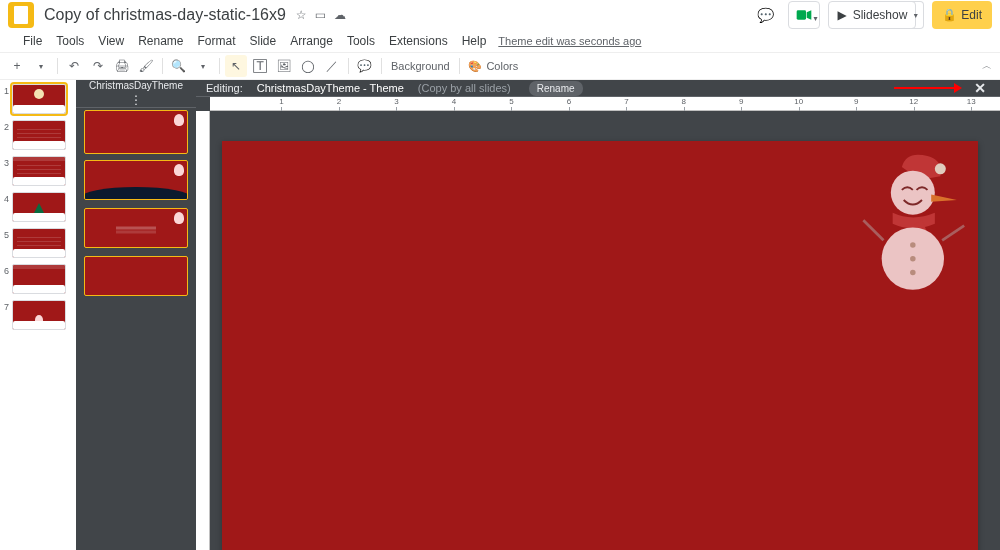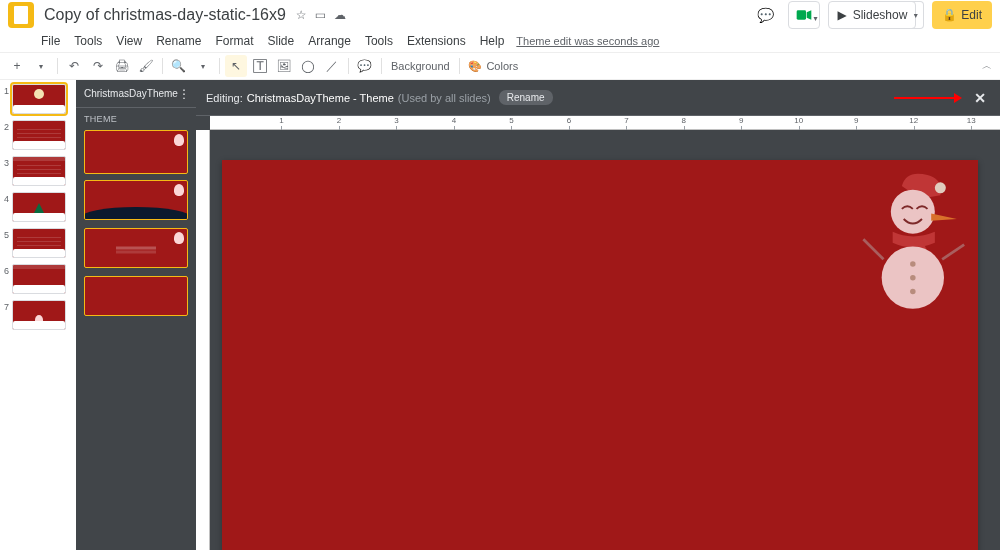--- a/index.html
+++ b/index.html
@@ -12,44 +12,44 @@
   .title-icons span { cursor:pointer; }
   .titlebar-right { margin-left:auto; display:flex; align-items:center; gap:8px; }
   .icon-btn { width:28px; height:28px; border-radius:50%; display:flex; align-items:center; justify-content:center; color:#5f6368; font-size:14px; cursor:pointer; }
   .meet-btn { width:32px; height:28px; border:1px solid #dadce0; border-radius:4px; display:flex; align-items:center; justify-content:center; gap:2px; cursor:pointer; font-size:11px; color:#5f6368; position:relative; }
   .meet-btn svg { width:16px; height:12px; }
   .meet-caret { font-size:8px; color:#5f6368; position:absolute; right:2px; top:12px; }
   .slideshow-btn { height:28px; border:1px solid #dadce0; border-radius:4px; display:flex; align-items:center; padding:0 8px; gap:6px; font-size:12px; color:#3c4043; cursor:pointer; }
   .slideshow-caret { width:16px; height:28px; border:1px solid #dadce0; border-left:none; border-radius:0 4px 4px 0; display:flex; align-items:center; justify-content:center; font-size:8px; color:#5f6368; cursor:pointer; margin-left:-8px;}
   .slideshow-group{display:flex;align-items:center;}
   .share-btn { height:28px; background:#ffd04c; border-radius:4px; display:flex; align-items:center; padding:0 10px; gap:4px; font-size:12px; color:#3c4043; cursor:pointer; font-weight:500;}
-  .menubar { display:flex; align-items:center; height:22px; padding:0 34px 0 35px; gap:2px; }
+  .menubar { display:flex; align-items:center; height:22px; padding:0 34px 0 17px; gap:2px; }
   .menubar .m { font-size:12px; color:#3c4043; padding:2px 6px; cursor:pointer; border-radius:3px; }
   .last-edit { font-size:11px; color:#5f6368; text-decoration:underline; margin-left:4px; cursor:pointer;}
   .toolbar { display:flex; align-items:center; height:28px; border-top:1px solid #eee; border-bottom:1px solid #eee; padding:0 6px; gap:2px; position:relative;}
   .tbtn { width:22px; height:22px; display:flex; align-items:center; justify-content:center; color:#5f6368; font-size:12px; cursor:pointer; border-radius:3px;}
   .tsep { width:1px; height:16px; background:#e0e0e0; margin:0 3px;}
   .tlabel { font-size:11px; color:#5f6368; padding:0 4px; cursor:pointer; display:flex; align-items:center; gap:4px;}
   .chev-up { position:absolute; right:8px; font-size:10px; color:#5f6368; cursor:pointer;}
   .workspace { display:flex; height:472px; }
   .filmstrip { width:76px; background:#fff; overflow-y:auto; padding:4px 2px; }
   .filmstrip-item { display:flex; align-items:flex-start; margin-bottom:6px; }
   .filmstrip-num { width:10px; font-size:9px; color:#5f6368; text-align:right; padding-right:3px; padding-top:2px;}
   .filmstrip-thumb { width:54px; height:30px; border:1px solid #dadce0; border-radius:2px; background:#a01818; position:relative; cursor:pointer; overflow:hidden;}
   .filmstrip-thumb.sel { outline:2px solid #f5ba15; outline-offset:0; }
   .theme-panel { width:120px; background:#414549; color:#e8eaed; padding:0; overflow-y:auto; }
-  .theme-header { display:flex; align-items:center; justify-content:space-between; height:28px; padding:0 8px; font-size:10px; color:#e8eaed; border-bottom:1px solid #5f6368;}
+  .theme-header { display:flex; align-items:center; justify-content:space-between; height:28px; padding:0 8px; font-size:10px; color:#e8eaed; border-bottom:1px solid #5f6368;flex-direction:column;}
   .theme-header-dots { cursor:pointer; font-size:12px;}
   .theme-section-label { font-size:9px; color:#bdc1c6; padding:6px 8px 4px; letter-spacing:0.3px;}
   .theme-thumb { margin:2px 8px 6px; border:1px solid #f5ba15; border-radius:2px; background:#a01818; cursor:pointer; overflow:hidden; position:relative;}
   .theme-thumb.theme-master { height:44px; }
   .theme-thumb.layout { height:40px; margin-bottom:8px;}
   .theme-thumb.layout.plain { }
   .editor-area { flex:1; display:flex; flex-direction:column; background:#414549; position:relative;}
-  .editor-header { height:36px; display:flex; align-items:center; padding:0 10px; gap:4px; font-size:11px; color:#e8eaed; border-bottom:1px solid #5f6368;}
+  .editor-header { height:17px; display:flex; align-items:center; padding:0 10px; gap:14px; font-size:11px; color:#e8eaed; border-bottom:1px solid #5f6368;}
   .editor-header .elabel { color:#e8eaed; }
   .editor-header .etitle { color:#fff;}
   .editor-header .eused { color:#9aa0a6;}
   .rename-btn { background:#5f6368; border-radius:7px; padding:2px 8px; font-size:10px; color:#e8eaed; cursor:pointer; margin-left:4px;}
   .editor-header-right { margin-left:auto; display:flex; align-items:center; gap:6px;}
   .annot-arrow { width:60px; height:2px; background:#ff0000; position:relative;}
   .annot-arrow::after{ content:""; position:absolute; right:-8px; top:-4px; border-left:8px solid #ff0000; border-top:5px solid transparent; border-bottom:5px solid transparent;}
   .close-editor { font-size:14px; color:#e8eaed; cursor:pointer; padding:0 4px; font-weight:bold; margin-left:10px;}
   .ruler-h { height:14px; background:#fff; border-bottom:1px solid #c0c0c0; position:relative; margin-left:14px;}
   .ruler-h .tick { position:absolute; top:0; height:14px; font-size:8px; color:#5f6368; }
@@ -202,41 +202,40 @@
           <div class="th-snow"></div>
         </div>
       </div>
     </div>
 
   <div class="theme-panel">
     <div class="theme-header">
       <span>ChristmasDayTheme</span>
       <span class="theme-header-dots">⋮</span>
     </div>
-    <div class="theme-section-label">THEME</div>
     <div class="theme-thumb theme-master">
       <div class="layout-sman-sm"></div>
     </div>
     <div class="theme-thumb layout">
       <div class="layout-stars"></div>
         <div class="layout-snow-arc"></div>
         <div class="layout-sman-sm"></div>
     </div>
     <div class="theme-thumb layout">
       <div class="layout-sman-sm"></div>
         <div class="layout-text"></div>
     </div>
     <div class="theme-thumb layout plain"></div>
   </div>
 
   <div class="editor-area">
     <div class="editor-header">
       <span class="elabel">Editing:</span>
       <span class="etitle">ChristmasDayTheme - Theme</span>
-      <span class="eused">(Used by all slides)</span>
+      <span class="eused">(Copy by all slides)</span>
       <span class="rename-btn">Rename</span>
       <div class="editor-header-right">
         <div class="annot-arrow"></div>
         <div class="close-editor">✕</div>
       </div>
     </div>
     <div class="ruler-h" id="ruler-h">
         <div class="tick" style="left: 71.4815px;">
           <span>1</span>
         </div>

